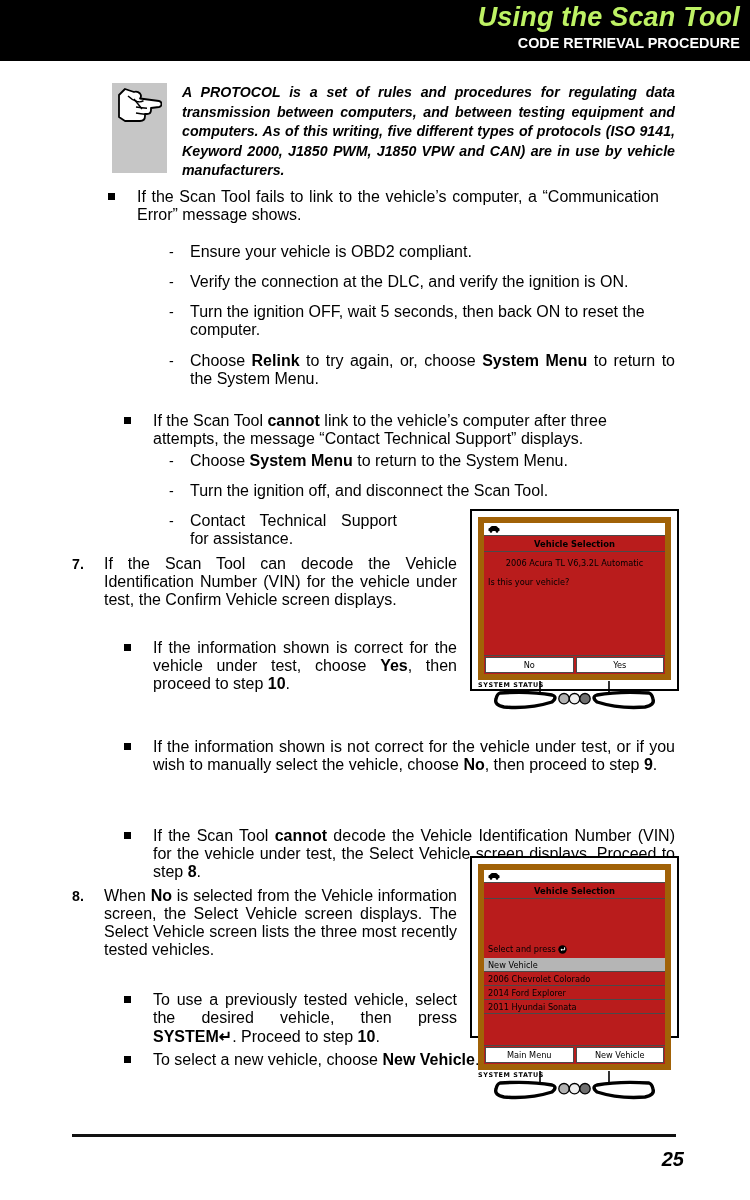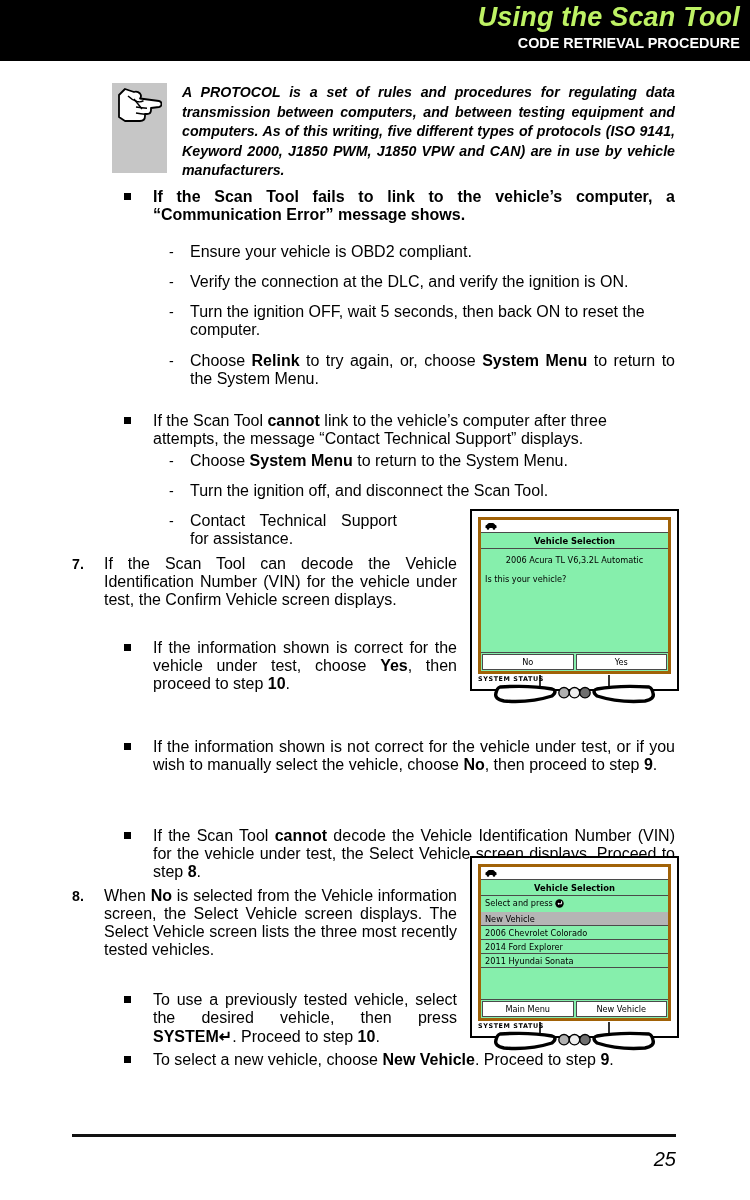--- a/index.html
+++ b/index.html
@@ -52,21 +52,21 @@
   .dh .tx{margin-left:21px;}
 
   
   .st{position:absolute;}
   .st .no{position:absolute;left:0;top:0;font-size:14.2px;font-weight:bold;line-height:19.6px;}
   .st .tx{margin-left:32px;}
 
   
   .dev{position:absolute;background:#fff;border:2px solid #000;}
   .dev-in{position:absolute;left:6px;top:6px;right:6px;}
-  .lcd{border:3px solid #a16207;background:#86efac;}
+  .lcd{border:6px solid #a16207;background:#b91c1c;}
   .lcd-bar{
     height:12px;border-bottom:1px solid #4a4a4a;position:relative;background:#fff;
   }
   .lcd-bar svg{position:absolute;left:3px;top:2px;}
   .lcd-ttl{
     text-align:center;font-size:8.4px;font-weight:bold;
     padding:3px 0 2px;border-bottom:1px solid #4a4a4a;
     font-family:"DejaVu Sans", sans-serif;
   }
   .lcd-body{position:relative;font-family:"DejaVu Sans", sans-serif;font-size:8.2px;}
@@ -87,22 +87,22 @@
   }
   .statuslbl{
     position:absolute;left:0;right:0;text-align:left;
     font-size:6.4px;font-weight:bold;letter-spacing:.6px;
     font-family:"DejaVu Sans", sans-serif;
   }
 
   
   .ft-rule{position:absolute;left:72px;top:1134px;width:604px;height:3px;background:#111;}
   .ft-num{
-    position:absolute;right:74px;top:1148px;
-    font-size:20px;font-weight:normal;font-style:italic;
+    position:absolute;right:66px;top:1148px;
+    font-size:20px;font-weight:bold;font-style:italic;
   }
 </style>
 </head>
 <body>
 
 <div class="hdr">
   <div class="hdr-title">Using the Scan Tool</div>
   <div class="hdr-sub">CODE RETRIEVAL PROCEDURE</div>
 </div>
 <div class="hdr-rule"></div>
@@ -117,21 +117,21 @@
                  Q21.5 4 18 5 L9 2 Z" fill="#ffffff" stroke="#000000" stroke-width="1.8" stroke-linejoin="round"></path>
         <path d="M12 9 Q16 13 21 14.5 Q25 15.6 27.5 13.6" fill="none" stroke="#000" stroke-width="1.4"></path>
         <path d="M18 12 L26 22" fill="none" stroke="#000" stroke-width="1.4"></path>
         <path d="M20 20 Q26 21 31 21.3" fill="none" stroke="#000" stroke-width="1.4"></path>
         <path d="M20 26 Q25 27 29 27.2" fill="none" stroke="#000" stroke-width="1.4"></path>
       </svg>
     </div>
     <div class="note-txt"><span>A PROTOCOL</span><span> is a set of rules and procedures for regulating data transmission between computers, and between testing equipment and computers. As of this writing, five different types of protocols (ISO 9141, Keyword 2000, J1850 PWM, J1850 VPW and CAN) are in use by vehicle manufacturers.</span></div>
   </div>
 
-  <div class="sq" style="left:124px;top:127px;width:551px;font-weight:bold;">
+  <div class="sq" style="left:108px;top:127px;width:551px;">
     <span class="mk"></span>
     <div class="tx just">If the Scan Tool fails to link to the vehicle’s computer, a “Communication Error” message shows.</div>
   </div>
 
   <div class="dh" style="left:169px;top:182px;width:506px;">
     <span class="mk">-</span>
     <div class="tx">Ensure your vehicle is OBD2 compliant.</div>
   </div>
 
   <div class="dh" style="left:169px;top:212px;width:506px;">
@@ -244,21 +244,21 @@
     <div class="dev-in">
       <div class="lcd">
         <div class="lcd-bar">
           <svg width="14" height="8" viewBox="0 0 14 8">
             <path d="M1.5 6 L1.5 4 Q1.5 3.2 2.6 3 L4 1.4 Q4.4 1 5 1 L9 1 Q9.6 1 10 1.4 L11.4 3 Q12.5 3.2 12.5 4 L12.5 6 Z" fill="#000"></path>
             <circle cx="4" cy="6.4" r="1.3" fill="#000"></circle>
             <circle cx="10" cy="6.4" r="1.3" fill="#000"></circle>
           </svg>
         </div>
         <div class="lcd-ttl">Vehicle Selection</div>
-        <div class="lcd-body" style="height:103px;">
+        <div class="lcd-body" style="height:103px;margin-top:43px;">
           <div class="lcd-hint"><span>Select and press</span><span class="ent"><svg width="9" height="9" viewBox="0 0 9 9">
                   <circle cx="4.5" cy="4.5" r="4.2" fill="#000"></circle>
                   <path d="M6.6 2.3 L6.6 4.8 L3 4.8" fill="none" stroke="#fff" stroke-width="1"></path>
                   <path d="M4 3.6 L2.5 4.8 L4 6.0 Z" fill="#fff"></path>
                 </svg></span></div>
           <div class="lcd-li sel">New Vehicle</div>
           <div class="lcd-li">2006 Chevrolet Colorado</div>
           <div class="lcd-li">2014 Ford Explorer</div>
           <div class="lcd-li">2011 Hyundai Sonata</div>
         </div>

